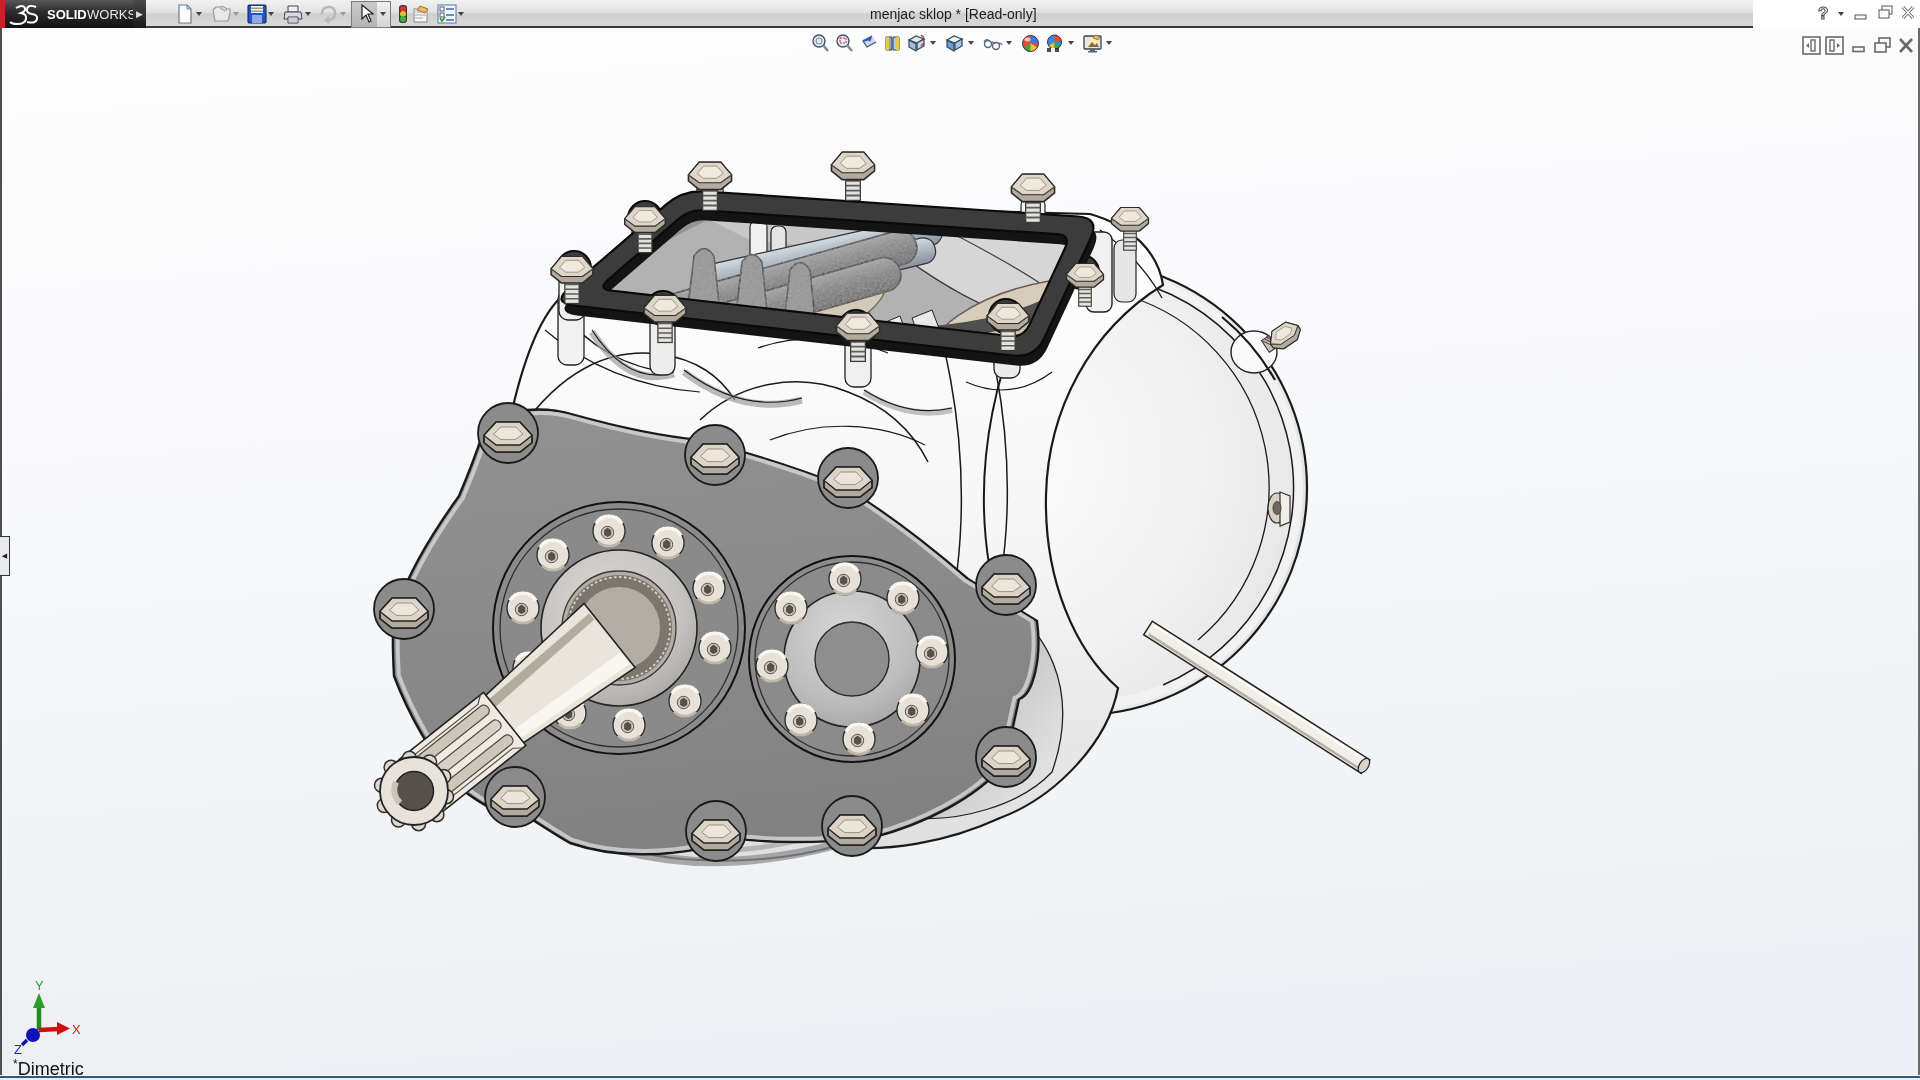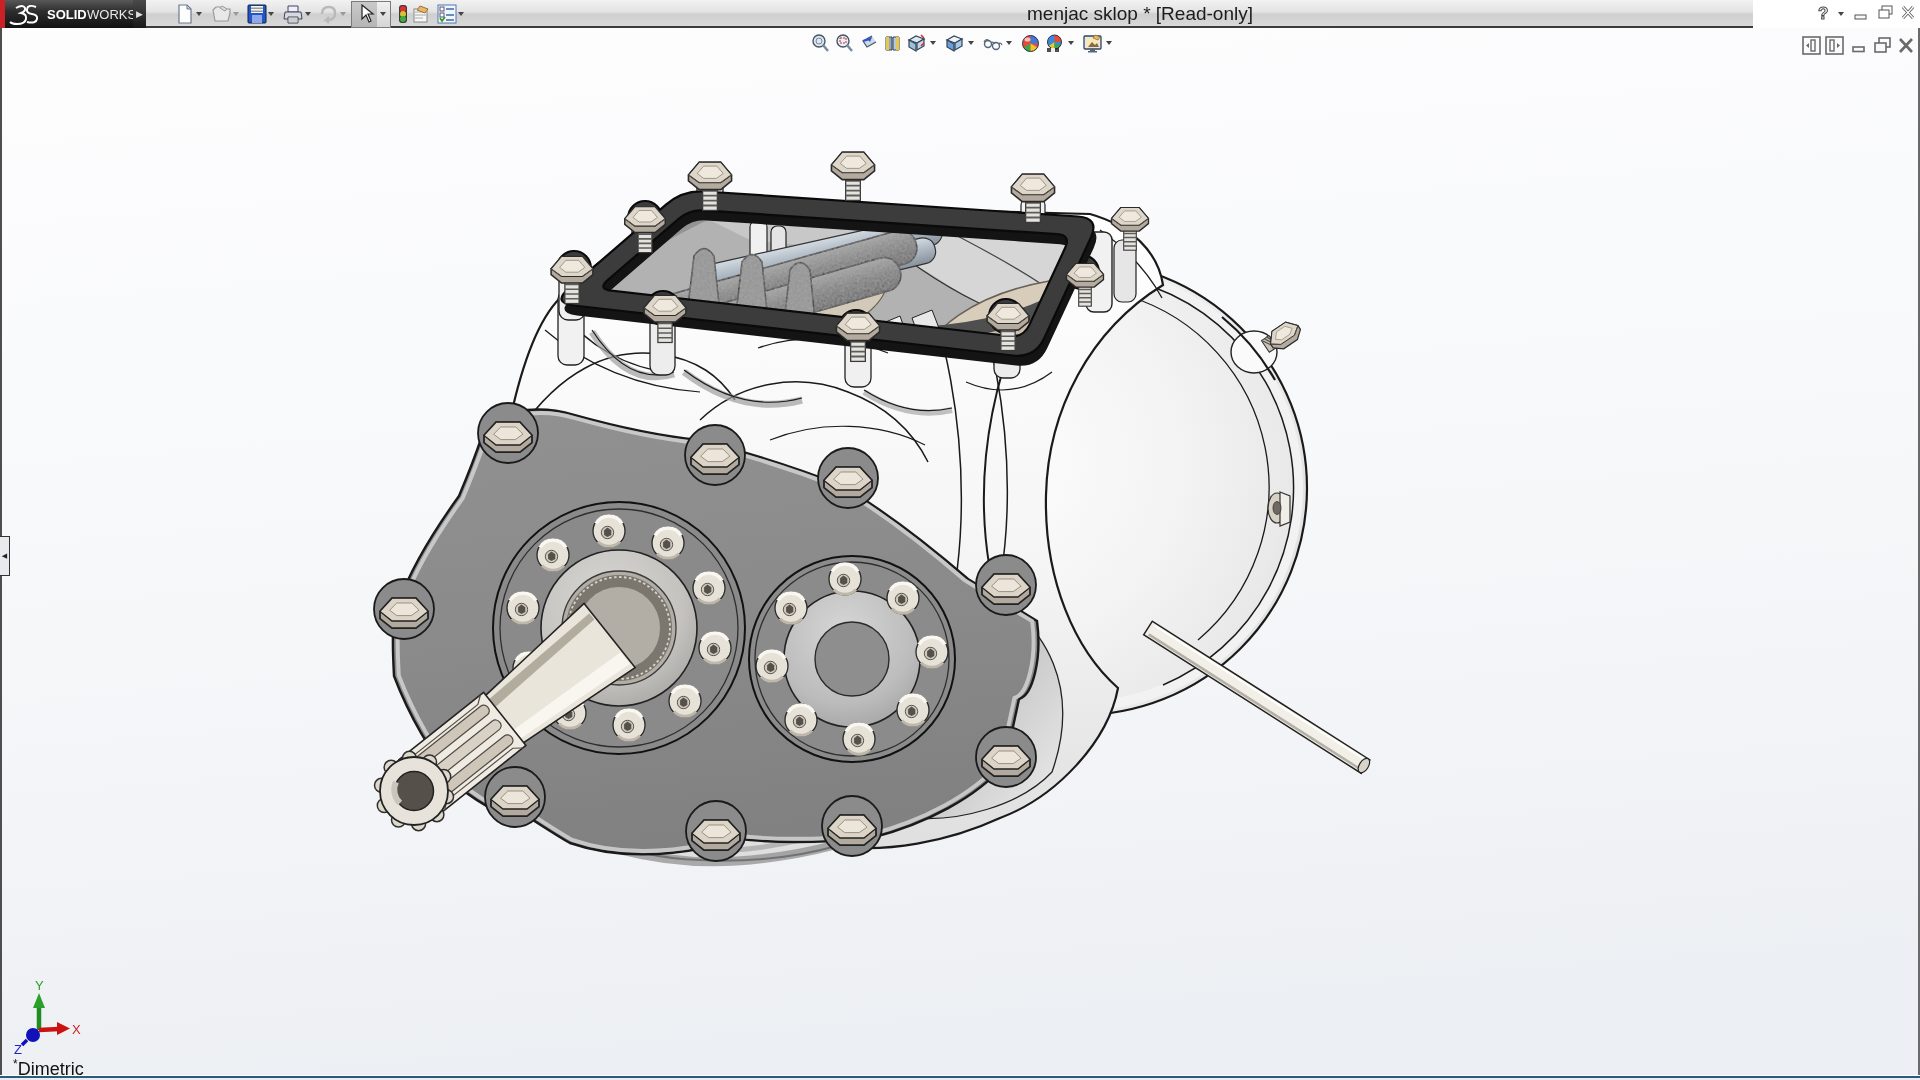--- a/index.html
+++ b/index.html
@@ -4,21 +4,21 @@
  font-family:"Liberation Sans",sans-serif;}
 #titlebar{position:absolute;left:0;top:0;width:1753px;height:28px;
  background:linear-gradient(180deg,#f2f2f2 0%,#e3e3e3 45%,#cfcfcf 55%,#d9d9d9 100%);
  border-bottom:2px solid #3c3c3c;box-sizing:border-box;}
 #redstrip{position:absolute;left:0;top:0;width:5px;height:28px;background:#cc2027;}
 #swlogo{position:absolute;left:5px;top:0;width:128px;height:28px;
  background:linear-gradient(180deg,#585858 0%,#2e2e2e 40%,#111 100%);color:#fff;}
 #swarrow{position:absolute;left:133px;top:0;width:13px;height:28px;
  background:linear-gradient(180deg,#4a4a4a,#181818);color:#ddd;font-size:9px;line-height:28px;text-align:center;}
 #title{position:absolute;left:870px;top:0;width:540px;height:28px;line-height:28px;
- font-size:19px;color:#1c1c1c;text-align:center;}
+ font-size:14px;color:#1c1c1c;}
 .tbi{position:absolute;top:4px;width:20px;height:20px;}
 .dd{position:absolute;top:12px;width:0;height:0;border-left:3.5px solid transparent;
  border-right:3.5px solid transparent;border-top:4.5px solid #444;}
 .ddl{border-top-color:#9a9a9a;}
 #scene{position:absolute;left:0;top:0;}
 #winborderL{position:absolute;left:0;top:28px;width:2px;height:1052px;background:#4e4e4e;}
 #winborderR{position:absolute;right:0;top:28px;width:2px;height:1052px;background:#6a6a6a;}
 #statusbar{position:absolute;left:0px;top:1075px;width:1920px;height:5px;background:linear-gradient(180deg,#ffffff 0 1px,#2e5a78 1px 3px,#e8edf4 3px 5px);}
 #dimetric{position:absolute;left:13px;top:1057px;font-size:18px;color:#111;text-align:center;}
 #dimetric sup{font-size:12px;}

